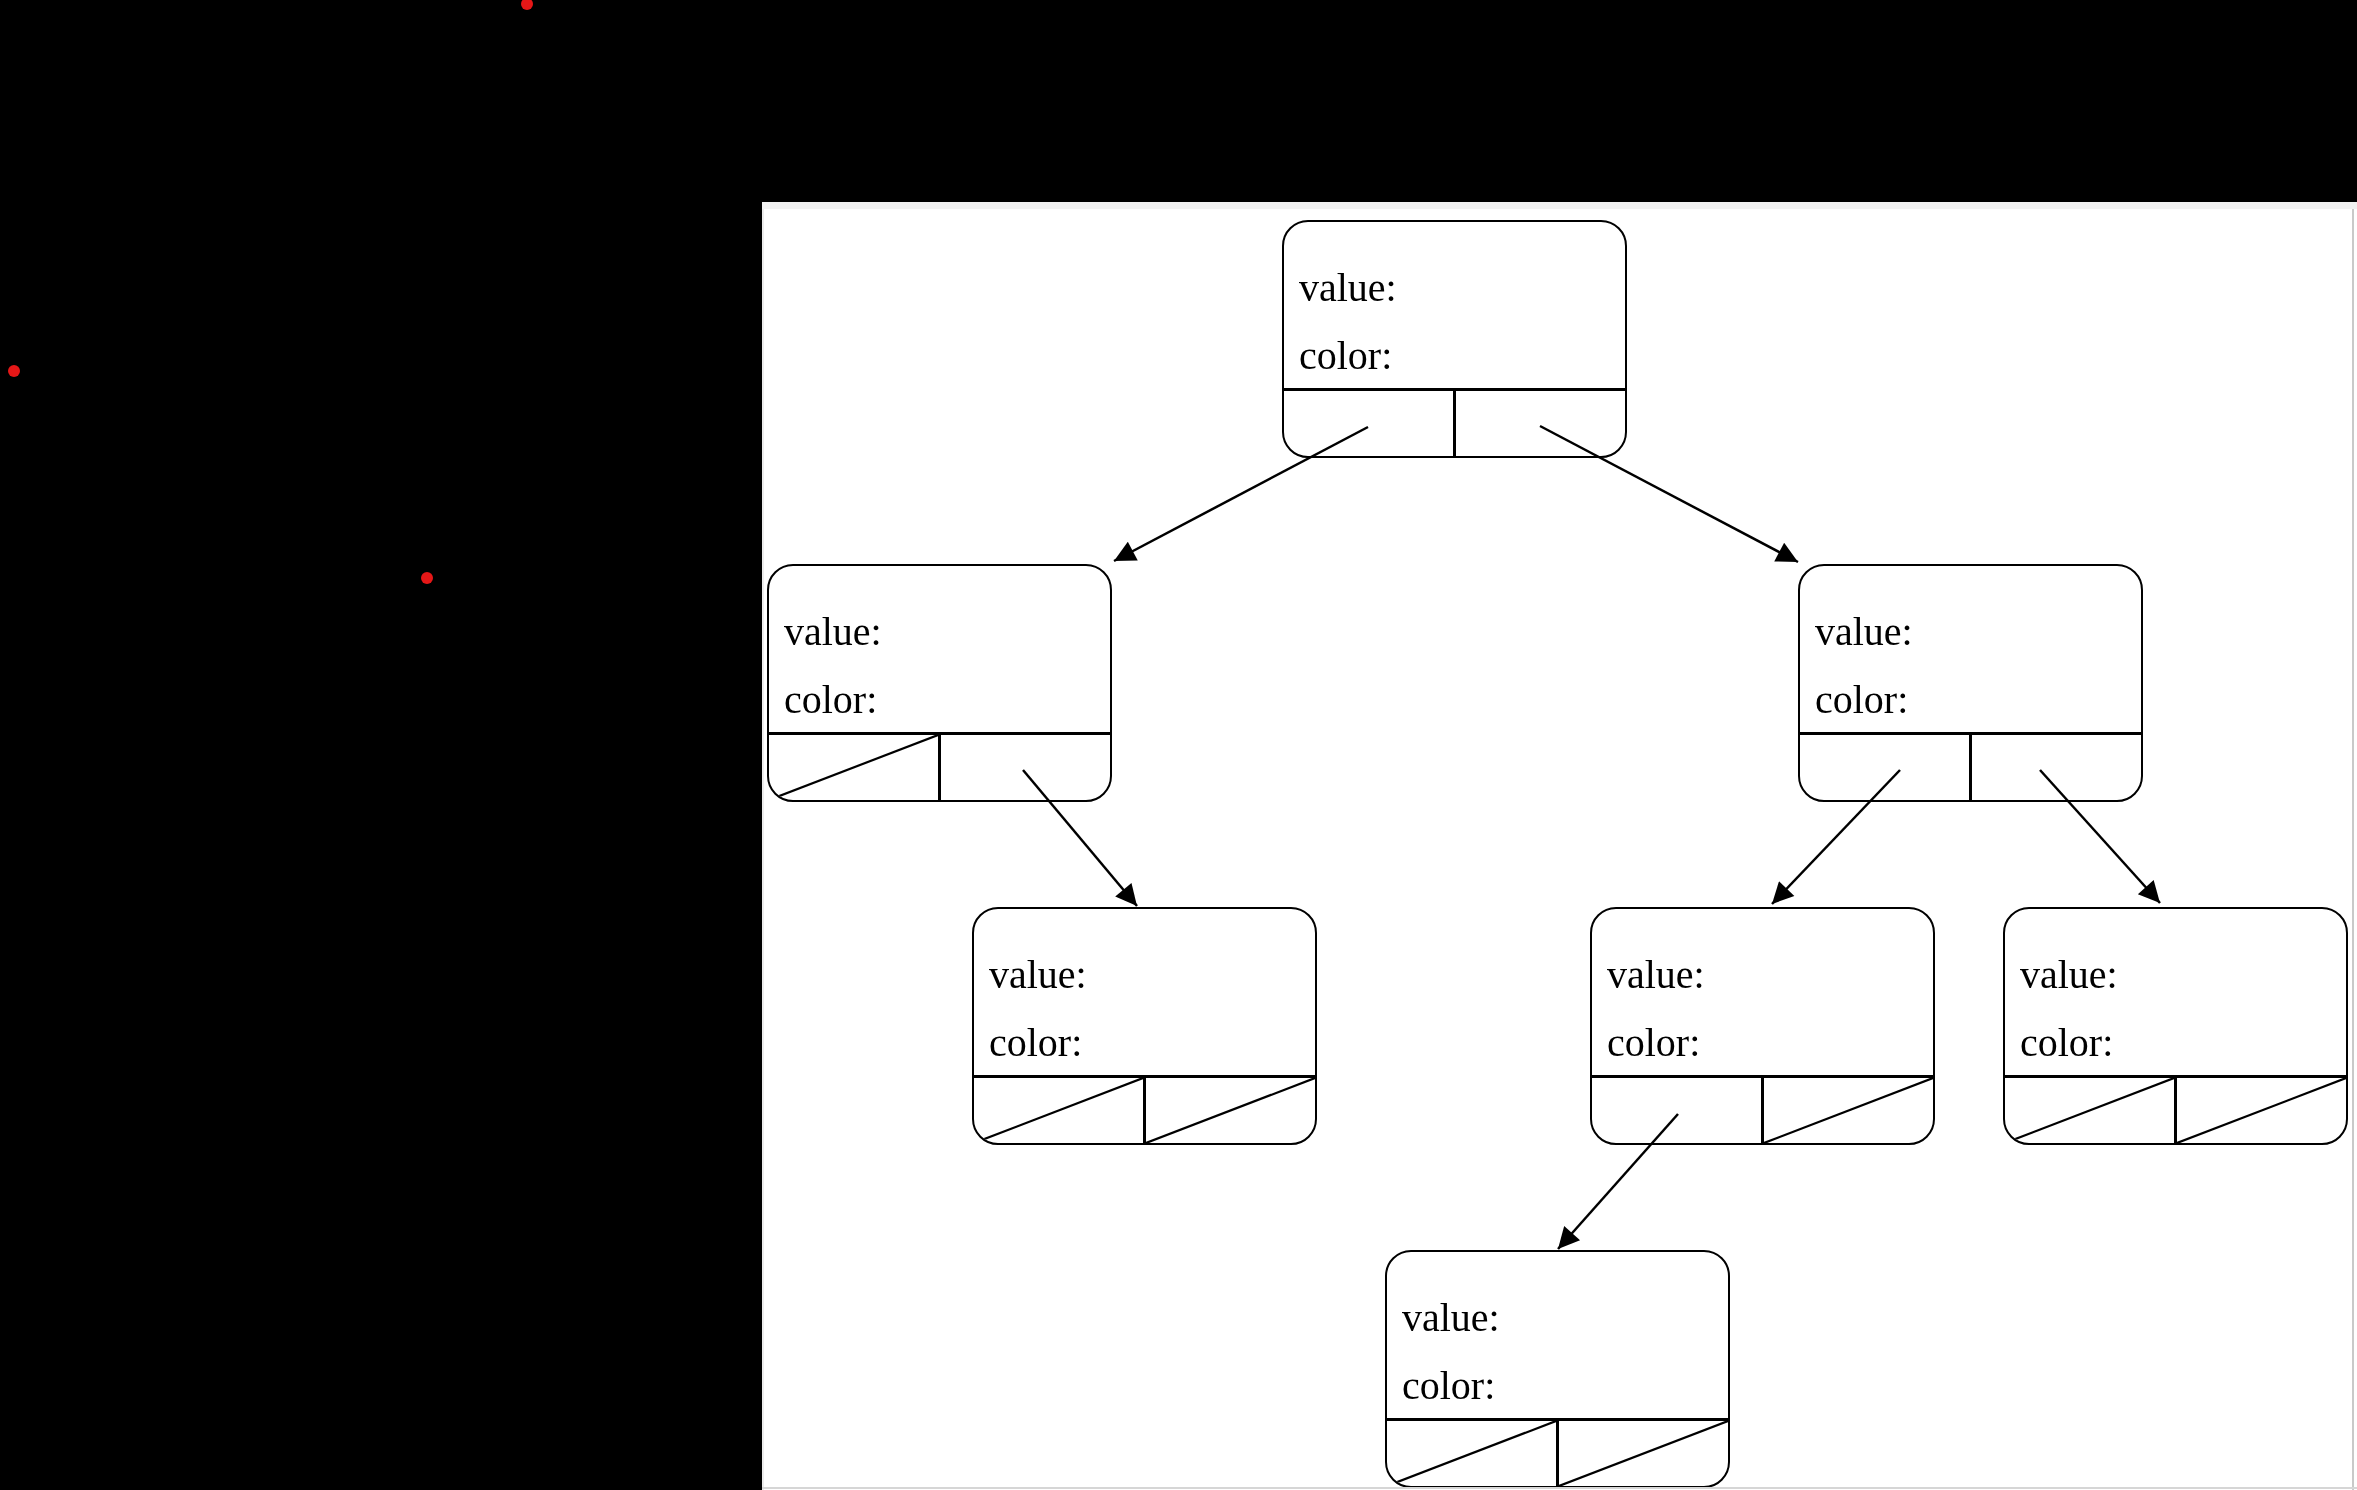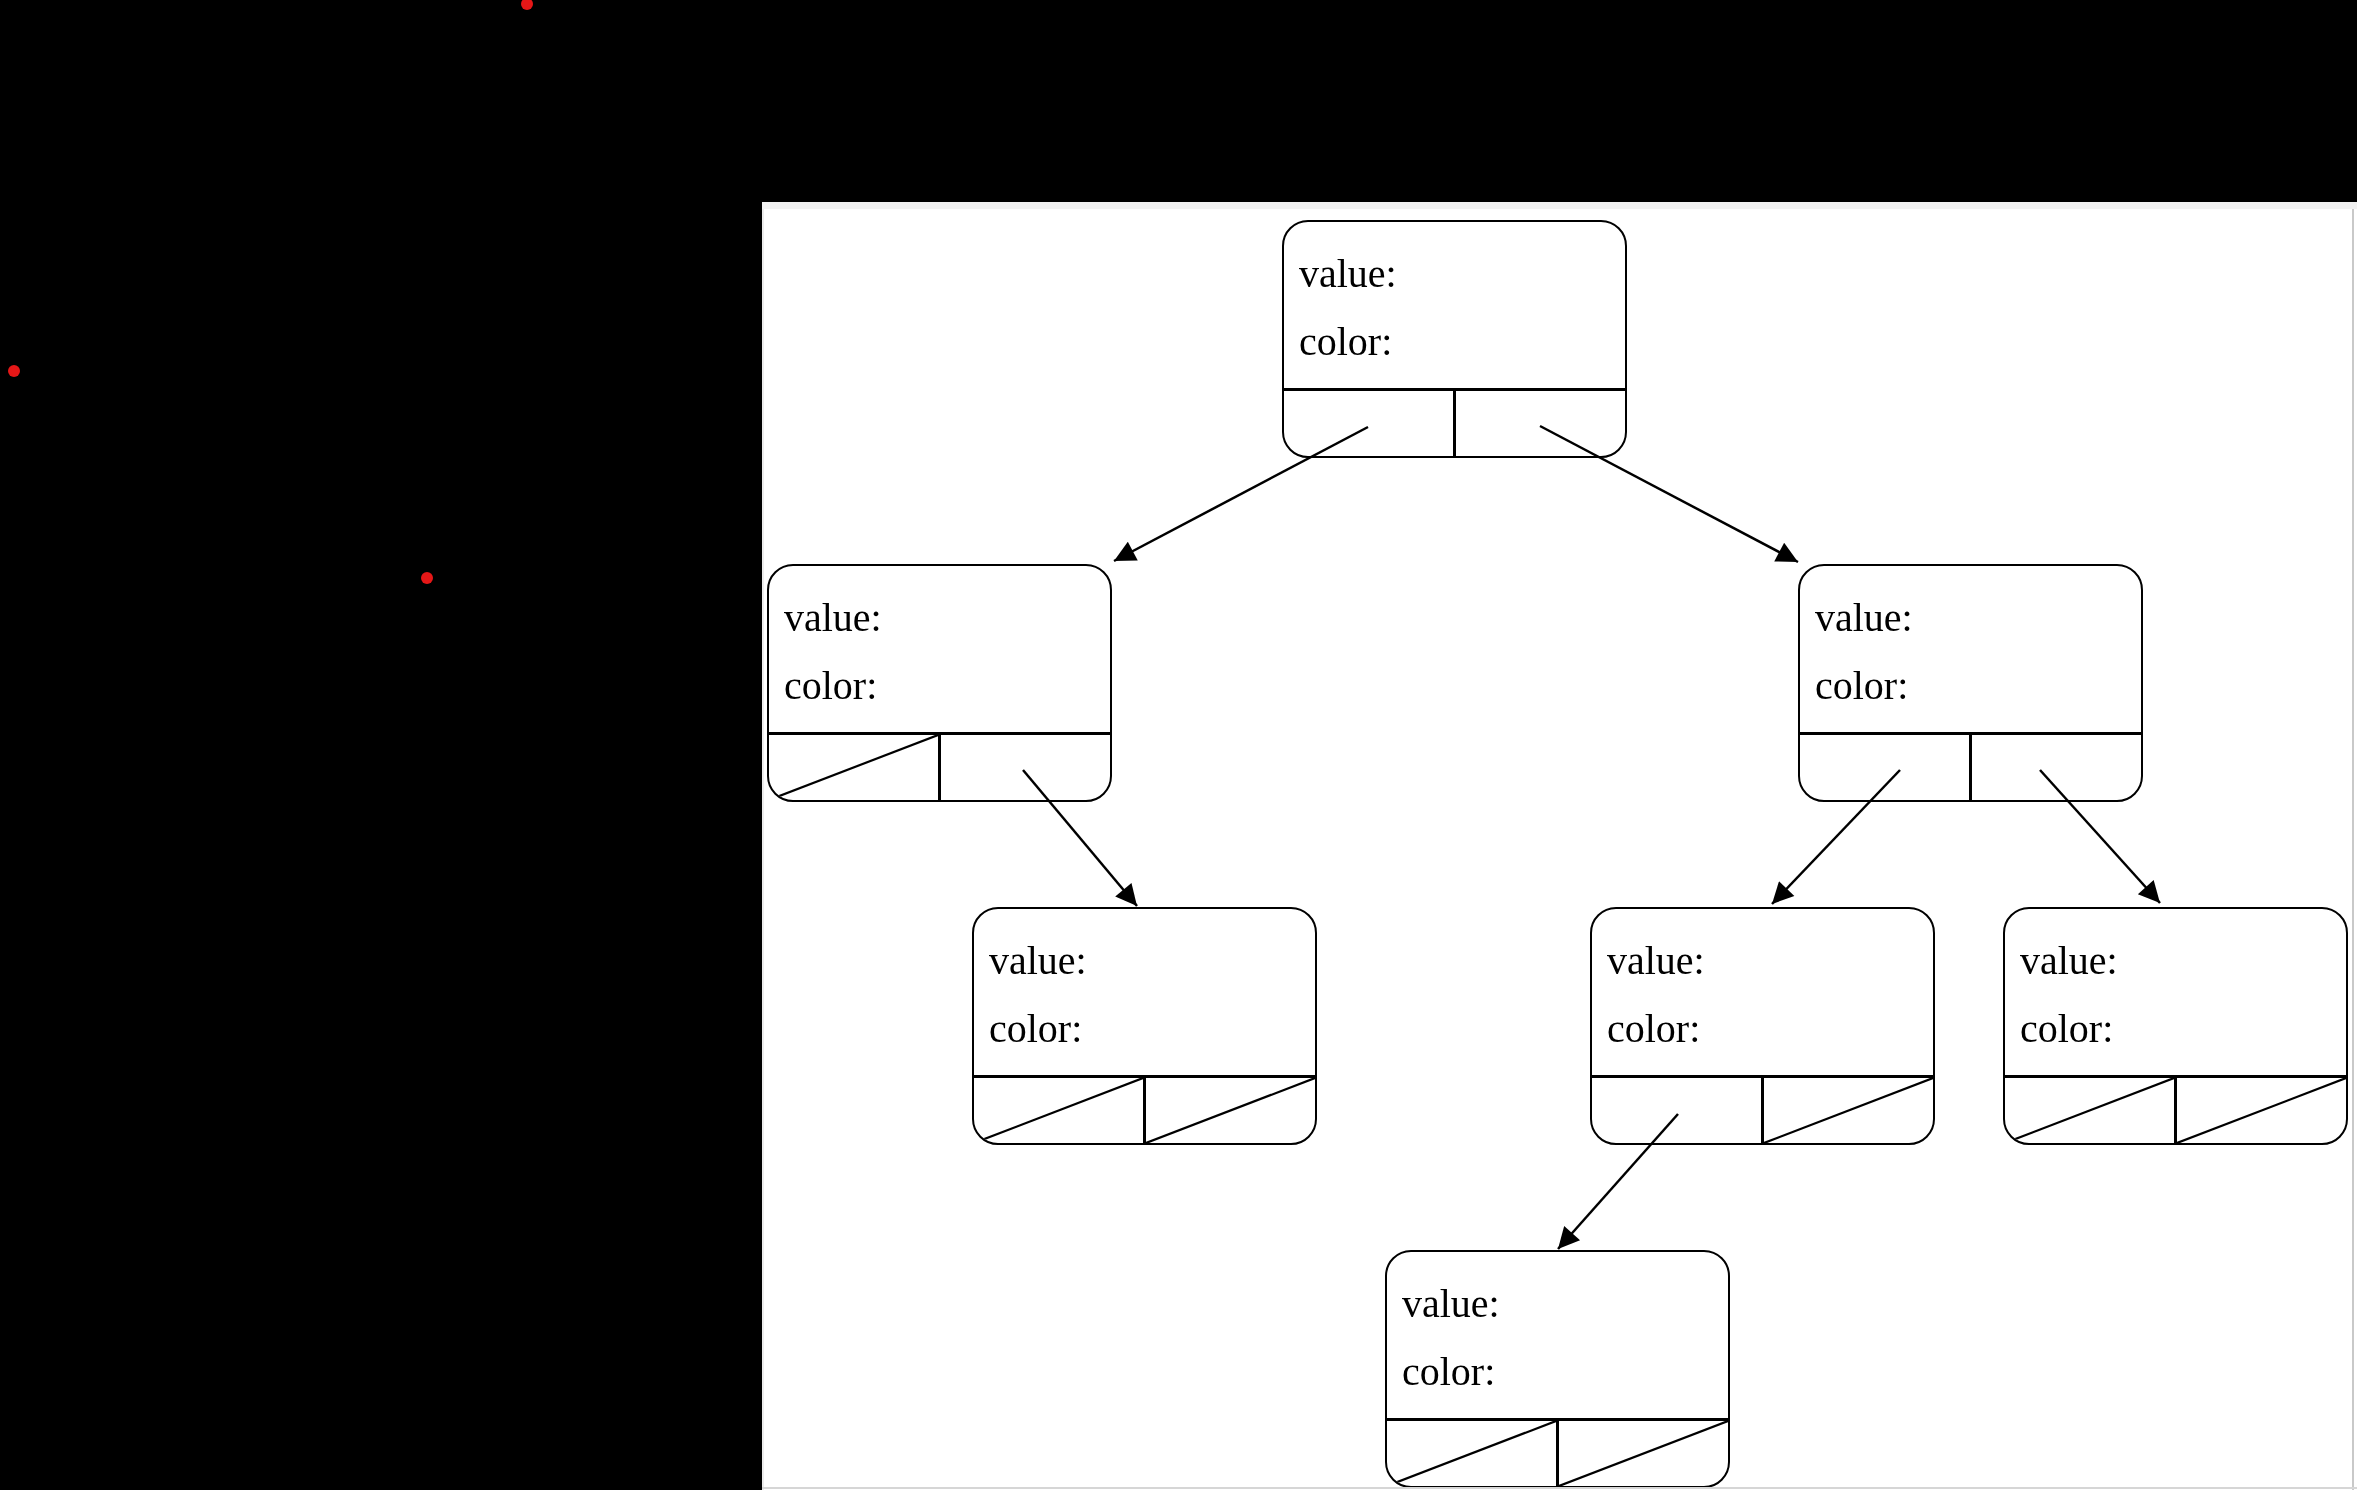--- a/index.html
+++ b/index.html
@@ -7,21 +7,21 @@
   body { background: #000; font-family: "Liberation Serif", serif; }
   .screen { position: absolute; inset: 0; width: 2357px; height: 1490px; background: #000; }
   .dot { position: absolute; border-radius: 50%; }
   .panel { position: absolute; background: #fff; border-top: 7px solid #f2f2f2; }
   .frame-line { position: absolute; background: #c9c9c9; }
   .frame-right { top: 0; bottom: 0; right: 3px; width: 2px; }
   .frame-bottom { left: 0; right: 0; bottom: 1px; height: 2px; background: #d6d6d6; }
   .frame-left { top: 0; bottom: 0; left: 0; width: 2px; background: #ececec; }
   .node { position: absolute; border: 2px solid #000; border-radius: 26px;
           background: #fff; overflow: hidden; }
-  .node-text { position: absolute; left: 0; right: 0; top: 0; padding: 18px 0 0 15px; }
+  .node-text { position: absolute; left: 0; right: 0; top: 14px; padding: 18px 0 0 15px; }
   .node-line { height: 68px; line-height: 68px; font-size: 40px; color: #000; white-space: pre; }
   .pointer-row { position: absolute; left: 0; right: 0; bottom: 0; height: 68px;
                  border-top: 3px solid #000; display: flex; }
   .cell { flex: 1; position: relative; }
   .cell-left { border-right: 3px solid #000; }
   .slash { position: absolute; inset: 0; width: 100%; height: 100%; display: block; }
   .edges { position: absolute; left: 0; top: 0; pointer-events: none; }
 </style>
 </head>
 <body>

